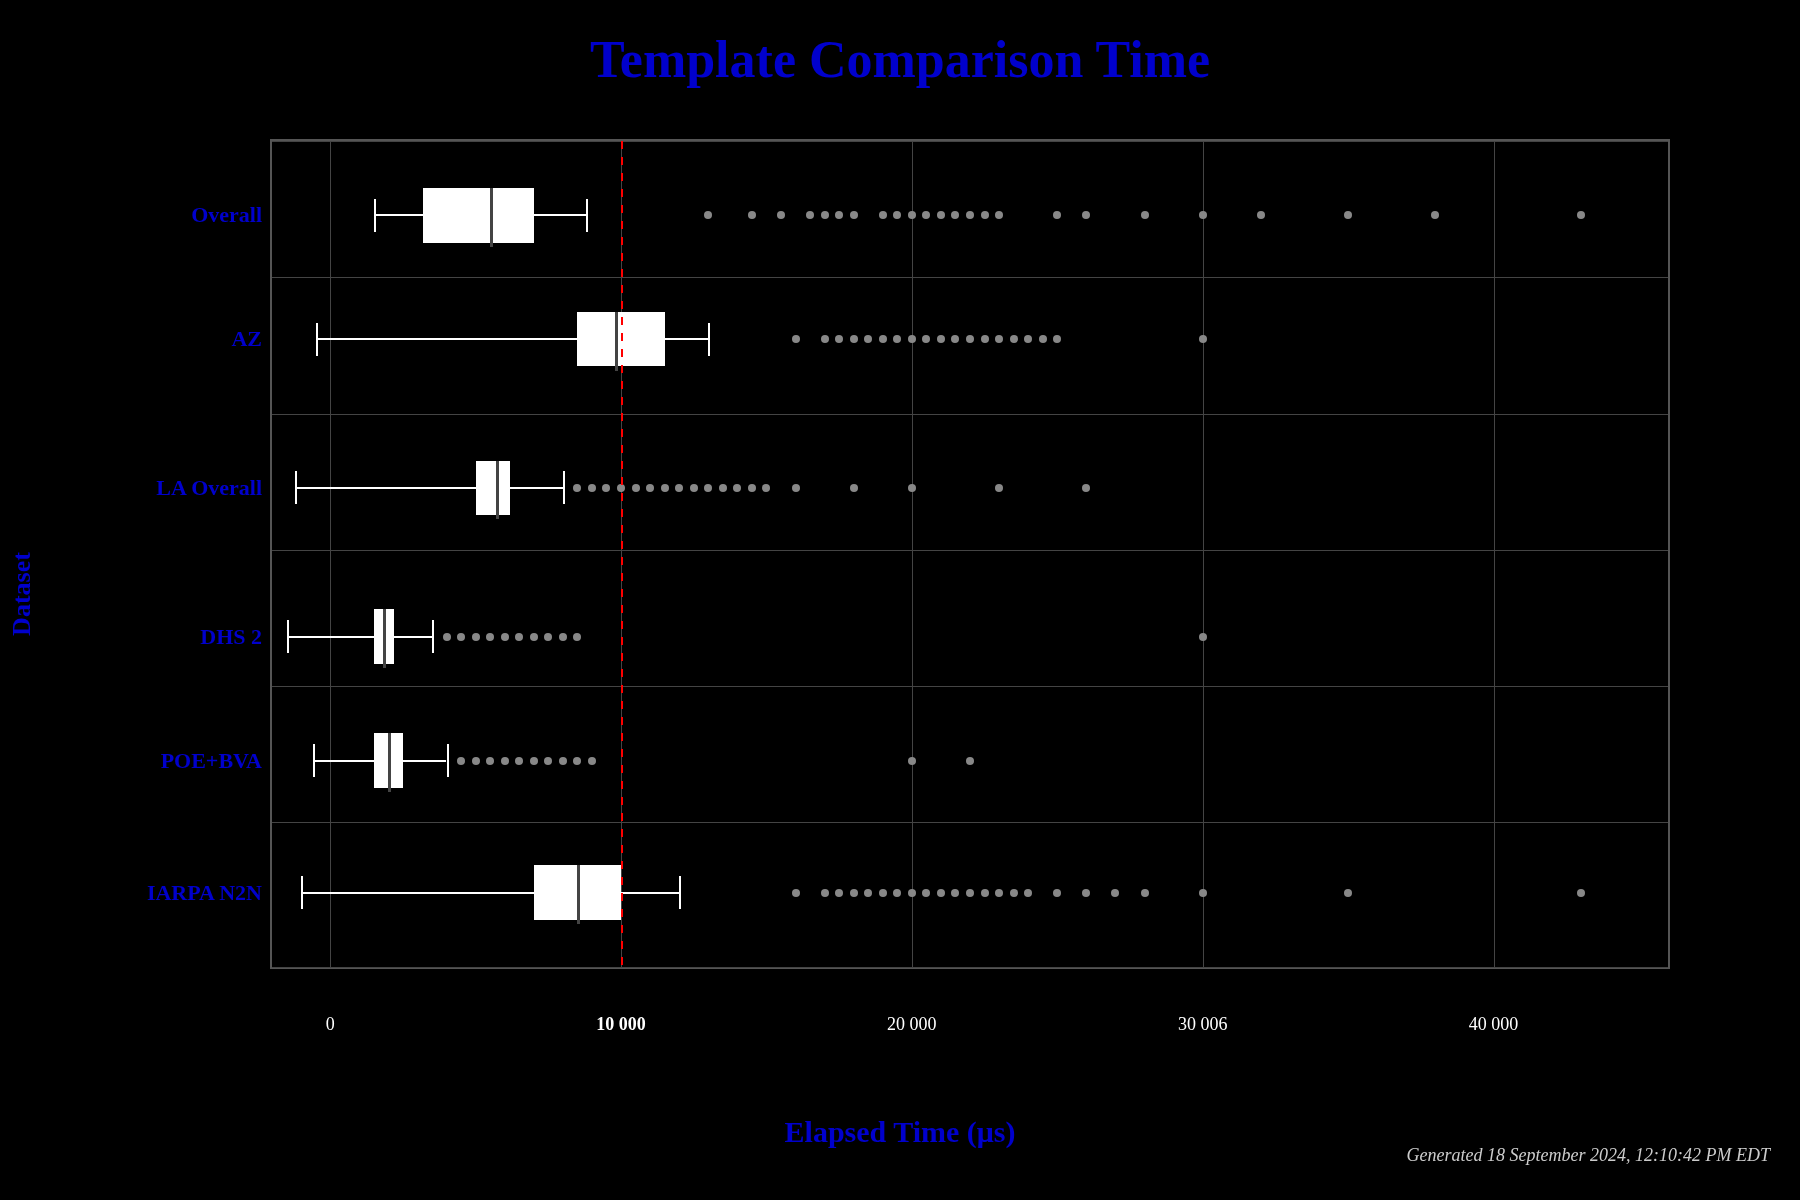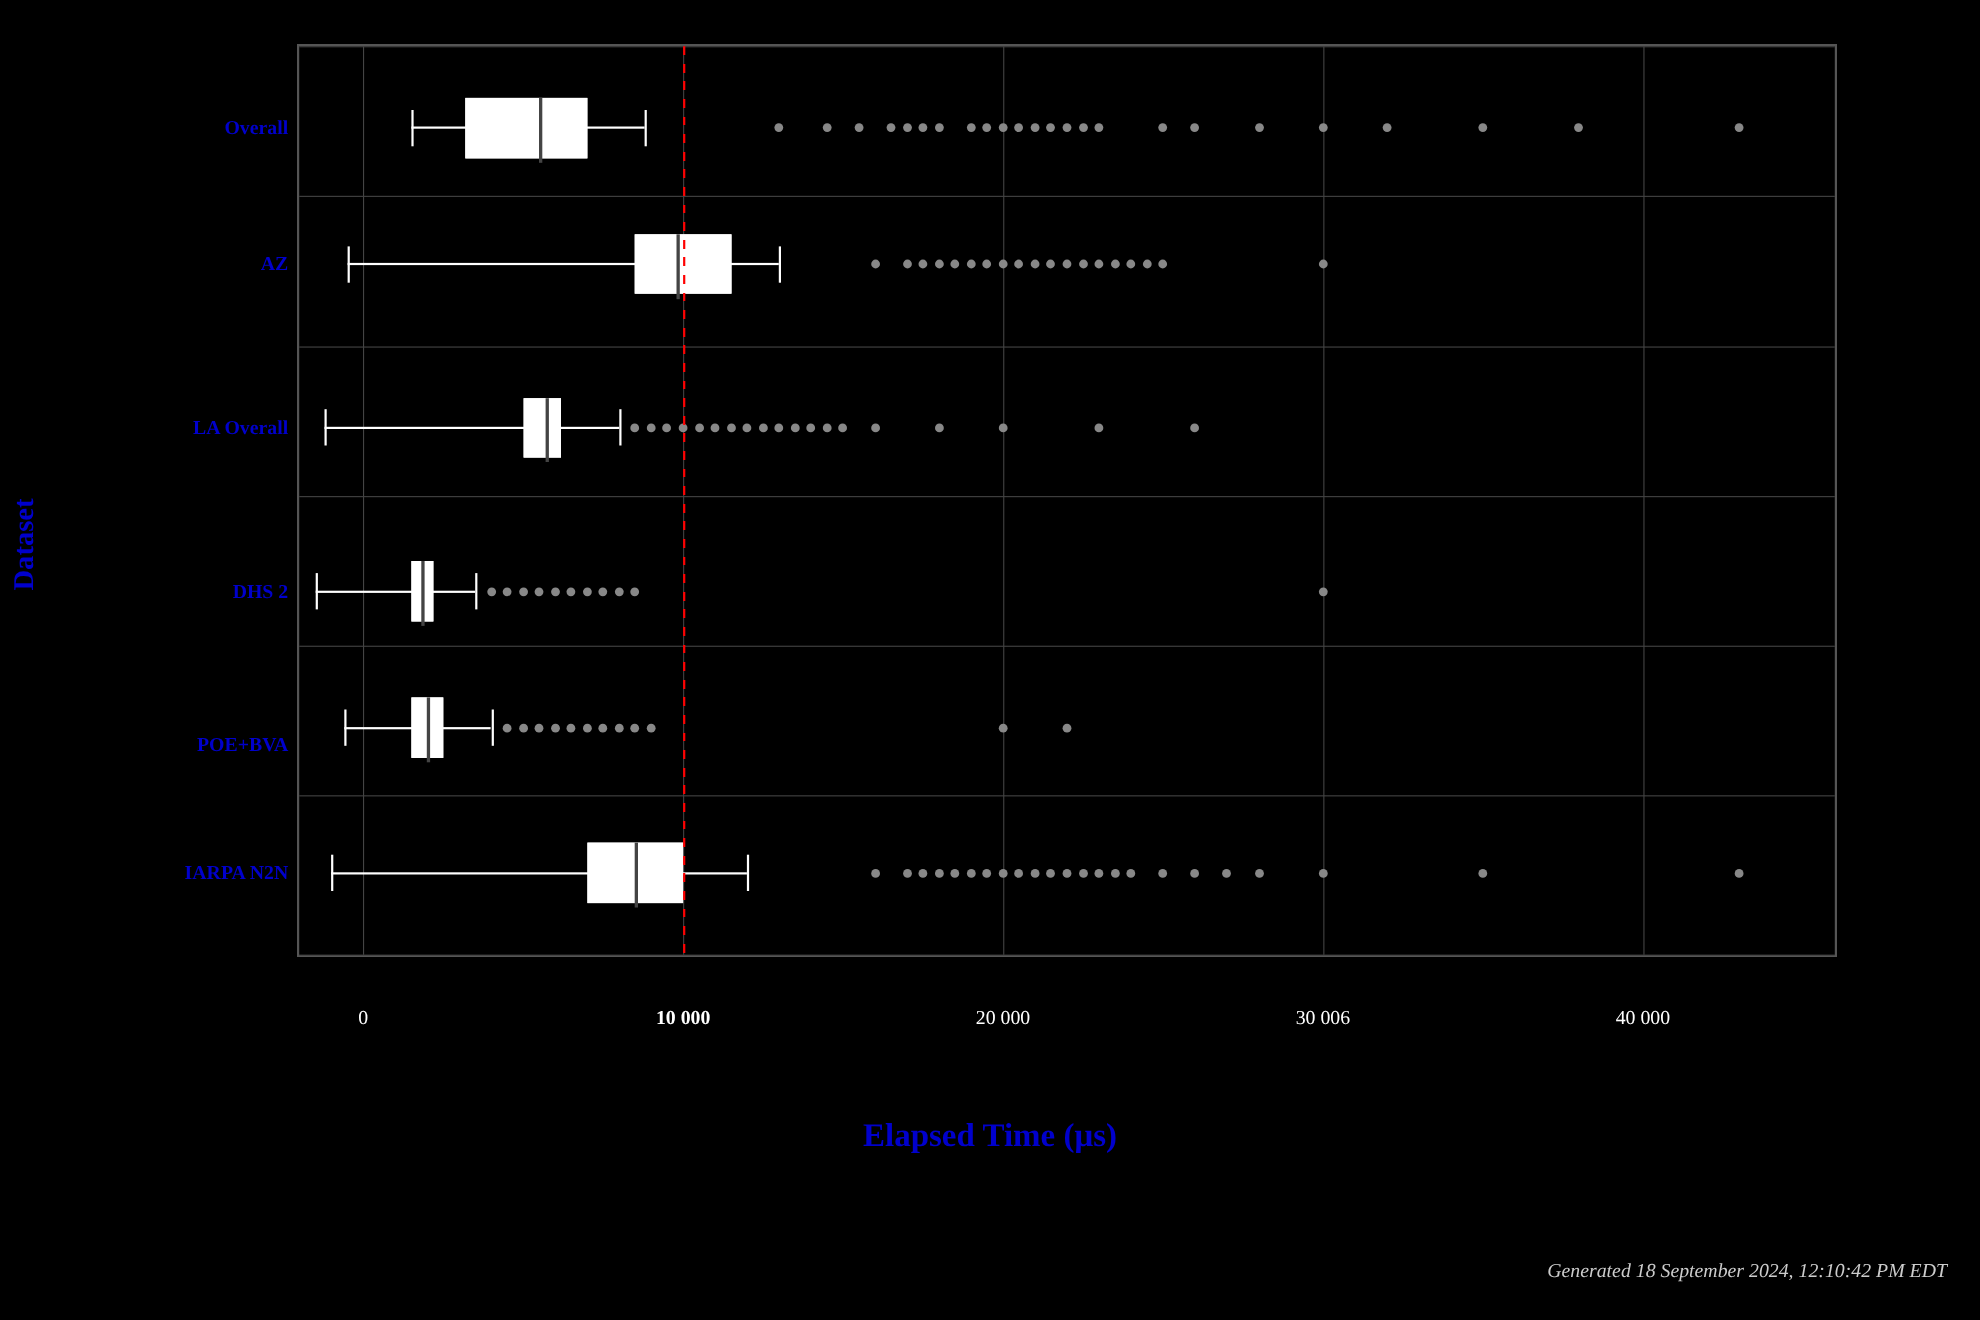--- a/index.html
+++ b/index.html
@@ -79,21 +79,21 @@
       transform: translateX(-50%);
       color: #0000cc;
       font-size: 30px;
       font-weight: bold;
       white-space: nowrap;
     }
     .dataset-label {
       position: absolute;
       right: calc(100% + 10px);
       color: #0000cc;
-      font-size: 18px;
+      font-size: 22px;
       font-weight: bold;
       white-space: nowrap;
       transform: translateY(-50%);
     }
     
     .whisker-line {
       position: absolute;
       background: #fff;
     }
     .box-rect {
@@ -132,20 +132,21 @@
       color: #ccc;
       font-size: 18px;
       font-style: italic;
       font-family: 'Times New Roman', Times, serif;
     }
   </style>
 </head>
 <body>
 
 <div class="chart-container">
+  <div class="chart-title">Template Comparison Time</div>
 
   <div class="chart-area">
 
     <div class="y-axis-label-text">Dataset</div>
 
     <div class="plot-region" id="plotRegion">
 
       <div class="red-dashed" id="redDashed" style="left: 25%;"></div>
 
     <div class="grid-line-v" style="left: 4.16667%;"></div>
@@ -257,21 +258,21 @@
         <div class="outlier-dot" style="left: calc(13.5417% - 4px); top: calc(60% - 4px); width: 8px; height: 8px;"></div>
         <div class="outlier-dot" style="left: calc(14.5833% - 4px); top: calc(60% - 4px); width: 8px; height: 8px;"></div>
         <div class="outlier-dot" style="left: calc(15.625% - 4px); top: calc(60% - 4px); width: 8px; height: 8px;"></div>
         <div class="outlier-dot" style="left: calc(16.6667% - 4px); top: calc(60% - 4px); width: 8px; height: 8px;"></div>
         <div class="outlier-dot" style="left: calc(17.7083% - 4px); top: calc(60% - 4px); width: 8px; height: 8px;"></div>
         <div class="outlier-dot" style="left: calc(18.75% - 4px); top: calc(60% - 4px); width: 8px; height: 8px;"></div>
         <div class="outlier-dot" style="left: calc(19.7917% - 4px); top: calc(60% - 4px); width: 8px; height: 8px;"></div>
         <div class="outlier-dot" style="left: calc(20.8333% - 4px); top: calc(60% - 4px); width: 8px; height: 8px;"></div>
         <div class="outlier-dot" style="left: calc(21.875% - 4px); top: calc(60% - 4px); width: 8px; height: 8px;"></div>
         <div class="outlier-dot" style="left: calc(66.6667% - 4px); top: calc(60% - 4px); width: 8px; height: 8px;"></div>
-        <div class="dataset-label" style="top: 75%; margin-top: 15px;">POE+BVA</div>
+        <div class="dataset-label" style="top: 75%;">POE+BVA</div>
         <div class="whisker-line" style="left: 2.91667%; width: 9.58333%; height: 2px; top: 75%; transform: translateY(-50%);"></div>
         <div class="whisker-line" style="left: 2.91667%; width: 2px; height: 4%; top: 73%;"></div>
         <div class="whisker-line" style="left: 12.5%; width: 2px; height: 4%; top: 73%;"></div>
         <div class="box-rect" style="left: 7.29167%; width: 2.08333%; height: 6.6%; top: 71.7%;"></div>
         <div class="median-line" style="left: 8.33333%; width: 3px; height: 7.1%; top: 71.7%; background: rgb(68, 68, 68); z-index: 3;"></div>
         <div class="outlier-dot" style="left: calc(13.5417% - 4px); top: calc(75% - 4px); width: 8px; height: 8px;"></div>
         <div class="outlier-dot" style="left: calc(14.5833% - 4px); top: calc(75% - 4px); width: 8px; height: 8px;"></div>
         <div class="outlier-dot" style="left: calc(15.625% - 4px); top: calc(75% - 4px); width: 8px; height: 8px;"></div>
         <div class="outlier-dot" style="left: calc(16.6667% - 4px); top: calc(75% - 4px); width: 8px; height: 8px;"></div>
         <div class="outlier-dot" style="left: calc(17.7083% - 4px); top: calc(75% - 4px); width: 8px; height: 8px;"></div>

